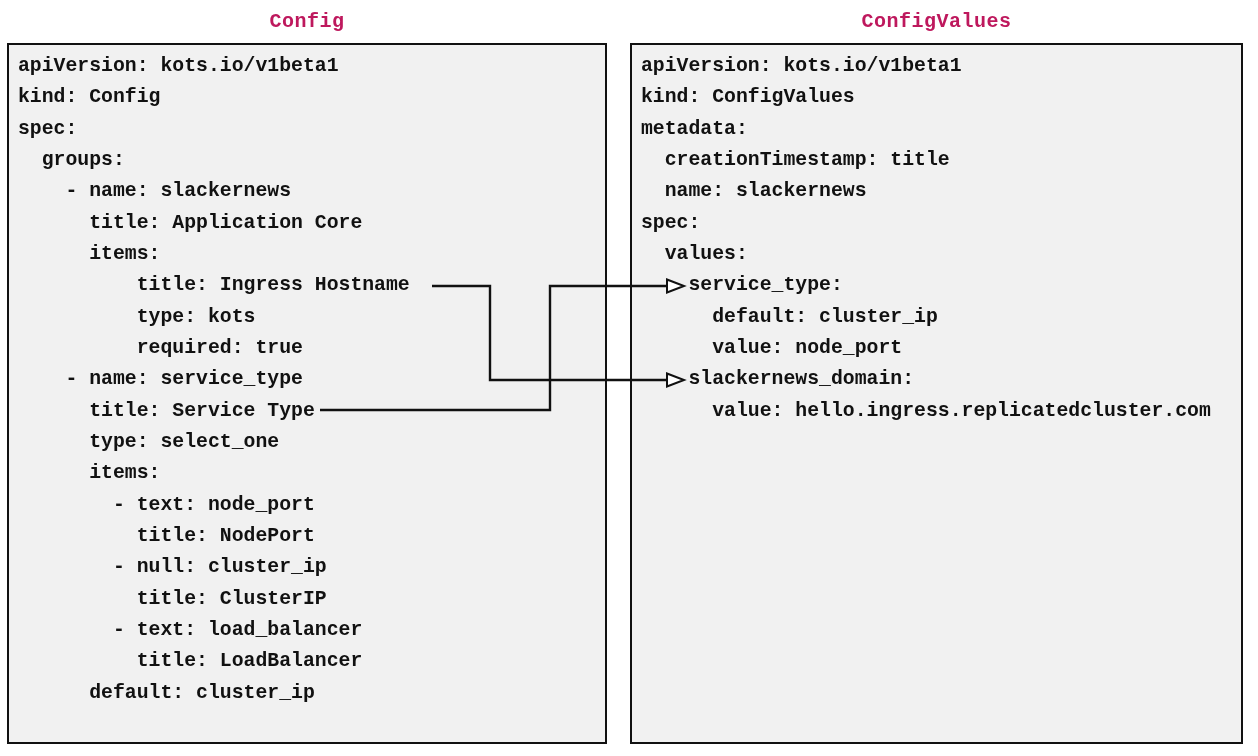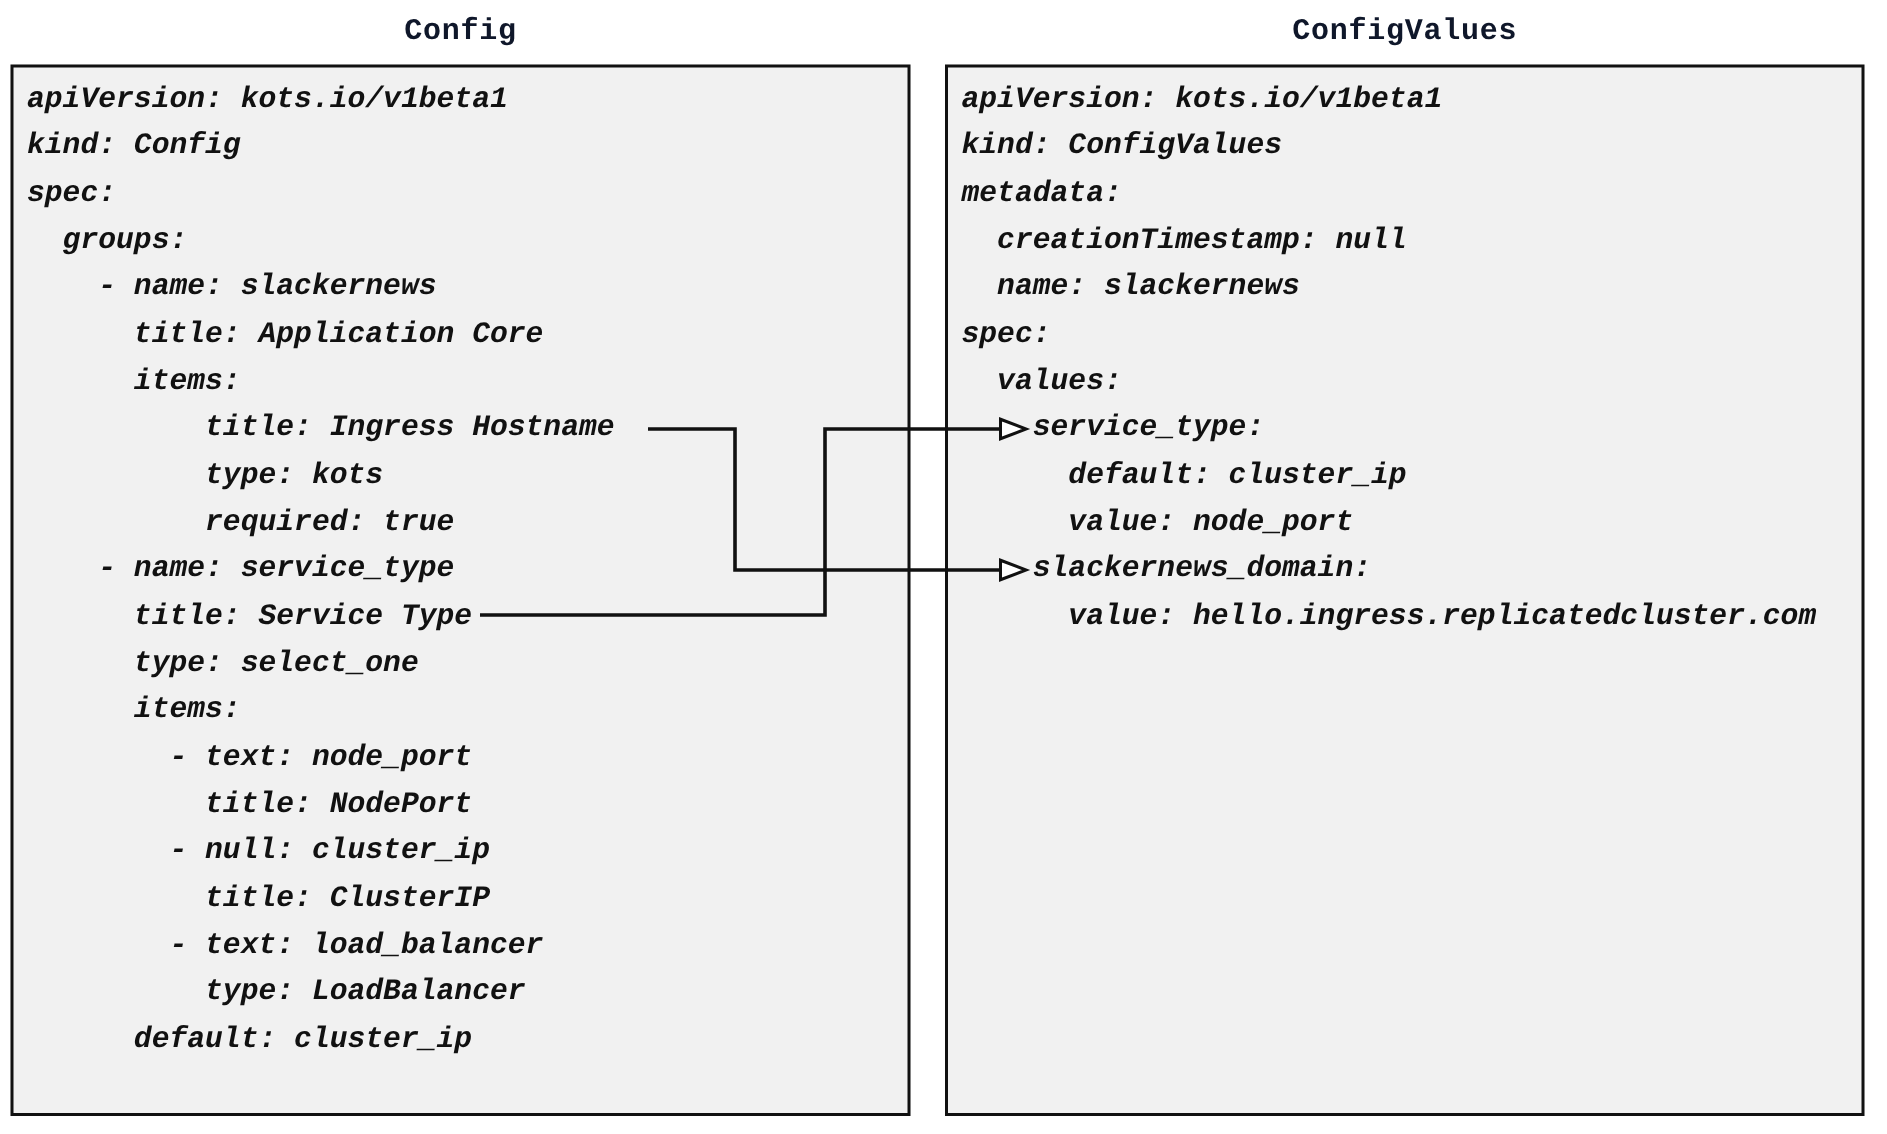--- a/index.html
+++ b/index.html
@@ -13,37 +13,36 @@
     font-family: "Liberation Mono", "DejaVu Sans Mono", monospace;
   }
   .panel-title {
     position: absolute;
     top: 6px;
     height: 32px;
     line-height: 32px;
     text-align: center;
     font-weight: 700;
     font-size: 20px;
-    color: #0f172a;
+    color: #be185d;
     letter-spacing: 0.5px;
   }
   .panel-title.left  { left: 7px;   width: 600px; }
   .panel-title.right { left: 630px; width: 613px; }
   .panel {
     position: absolute;
     top: 43px;
     height: 701px;
     background: #f1f1f1;
     border: 2px solid #111111;
   }
   .panel.left  { left: 7px;   width: 600px; }
   .panel.right { left: 630px; width: 613px; }
   .code {
     padding: 6px 4px 0 9px;
-    font-style: italic;
   }
   .code-line {
     height: 31.33px;
     line-height: 31.33px;
     font-size: 19.8px;
     font-weight: 700;
     color: #111111;
     white-space: pre;
   }
   svg.overlay {
@@ -77,31 +76,31 @@
         <div class="code-line">          required: true</div>
         <div class="code-line">    - name: service_type</div>
         <div class="code-line">      title: Service Type</div>
         <div class="code-line">      type: select_one</div>
         <div class="code-line">      items:</div>
         <div class="code-line">        - text: node_port</div>
         <div class="code-line">          title: NodePort</div>
         <div class="code-line">        - null: cluster_ip</div>
         <div class="code-line">          title: ClusterIP</div>
         <div class="code-line">        - text: load_balancer</div>
-        <div class="code-line">          type: LoadBalancer</div>
+        <div class="code-line">          title: LoadBalancer</div>
         <div class="code-line">      default: cluster_ip</div>
       </div>
   </div>
 
   <div class="panel right">
     <div class="code">
         <div class="code-line">apiVersion: kots.io/v1beta1</div>
         <div class="code-line">kind: ConfigValues</div>
         <div class="code-line">metadata:</div>
-        <div class="code-line">  creationTimestamp: null</div>
+        <div class="code-line">  creationTimestamp: title</div>
         <div class="code-line">  name: slackernews</div>
         <div class="code-line">spec:</div>
         <div class="code-line">  values:</div>
         <div class="code-line">    service_type:</div>
         <div class="code-line">      default: cluster_ip</div>
         <div class="code-line">      value: node_port</div>
         <div class="code-line">    slackernews_domain:</div>
         <div class="code-line">      value: hello.ingress.replicatedcluster.com</div>
       </div>
   </div>

